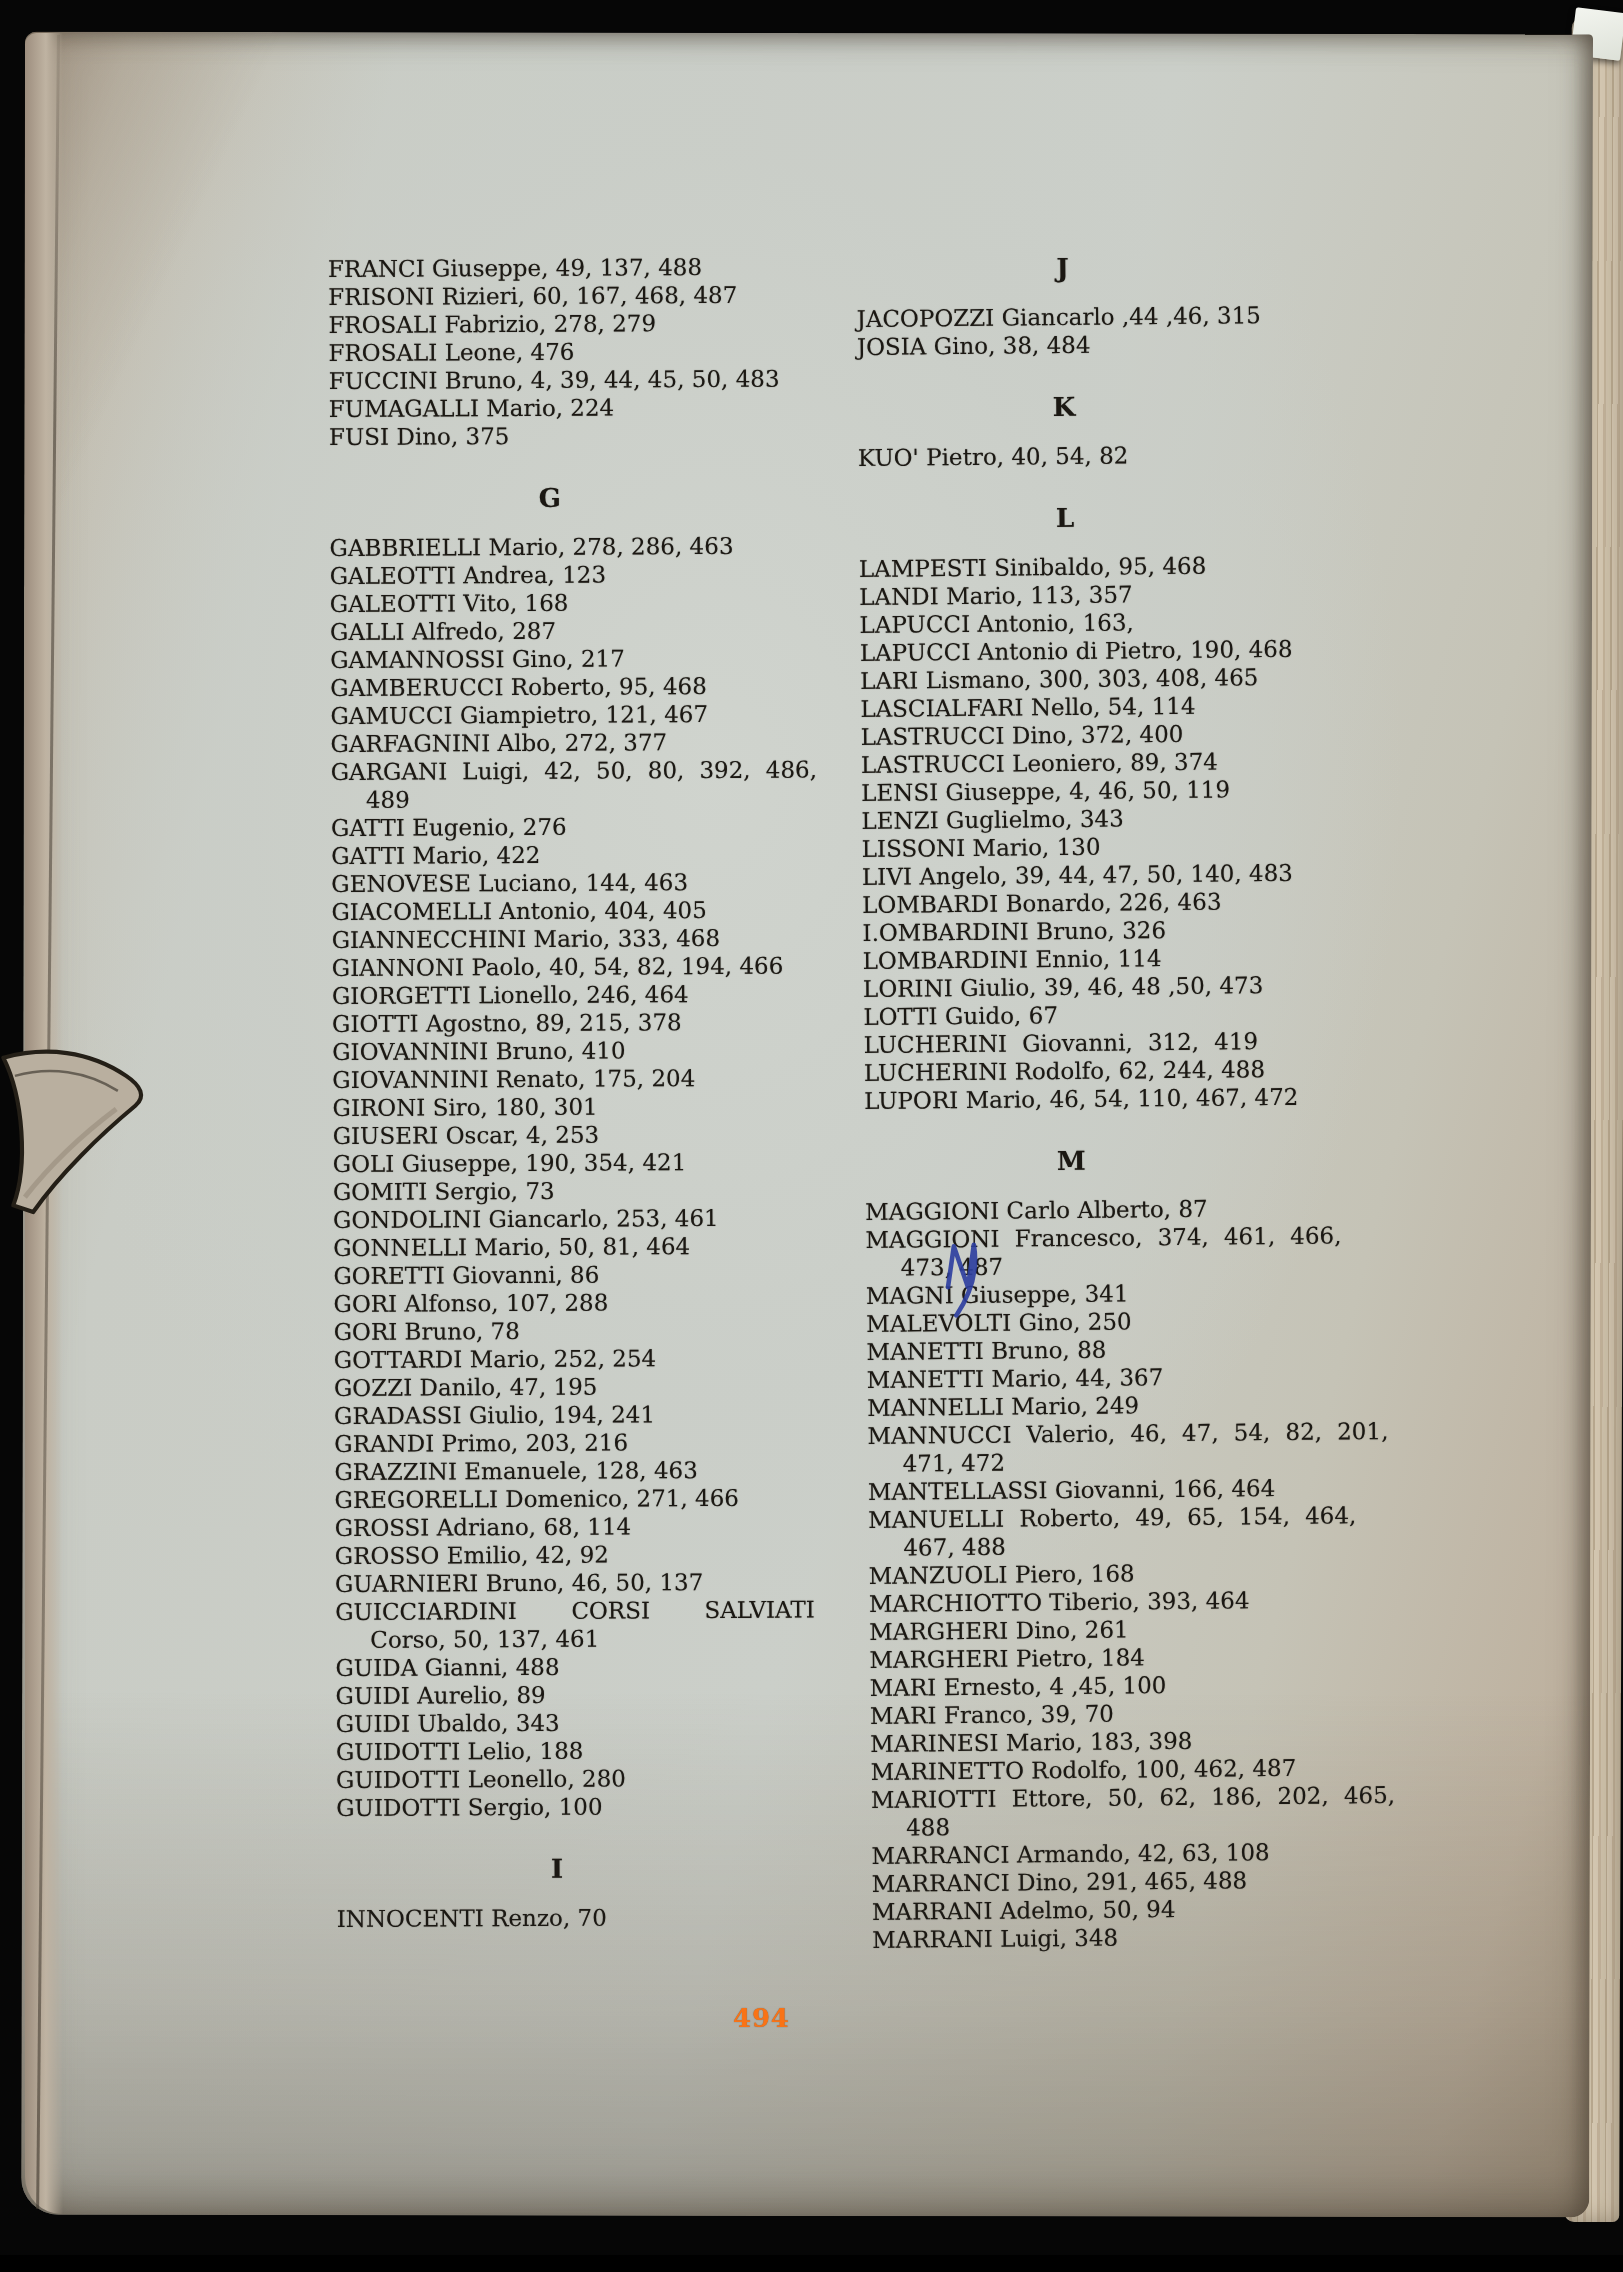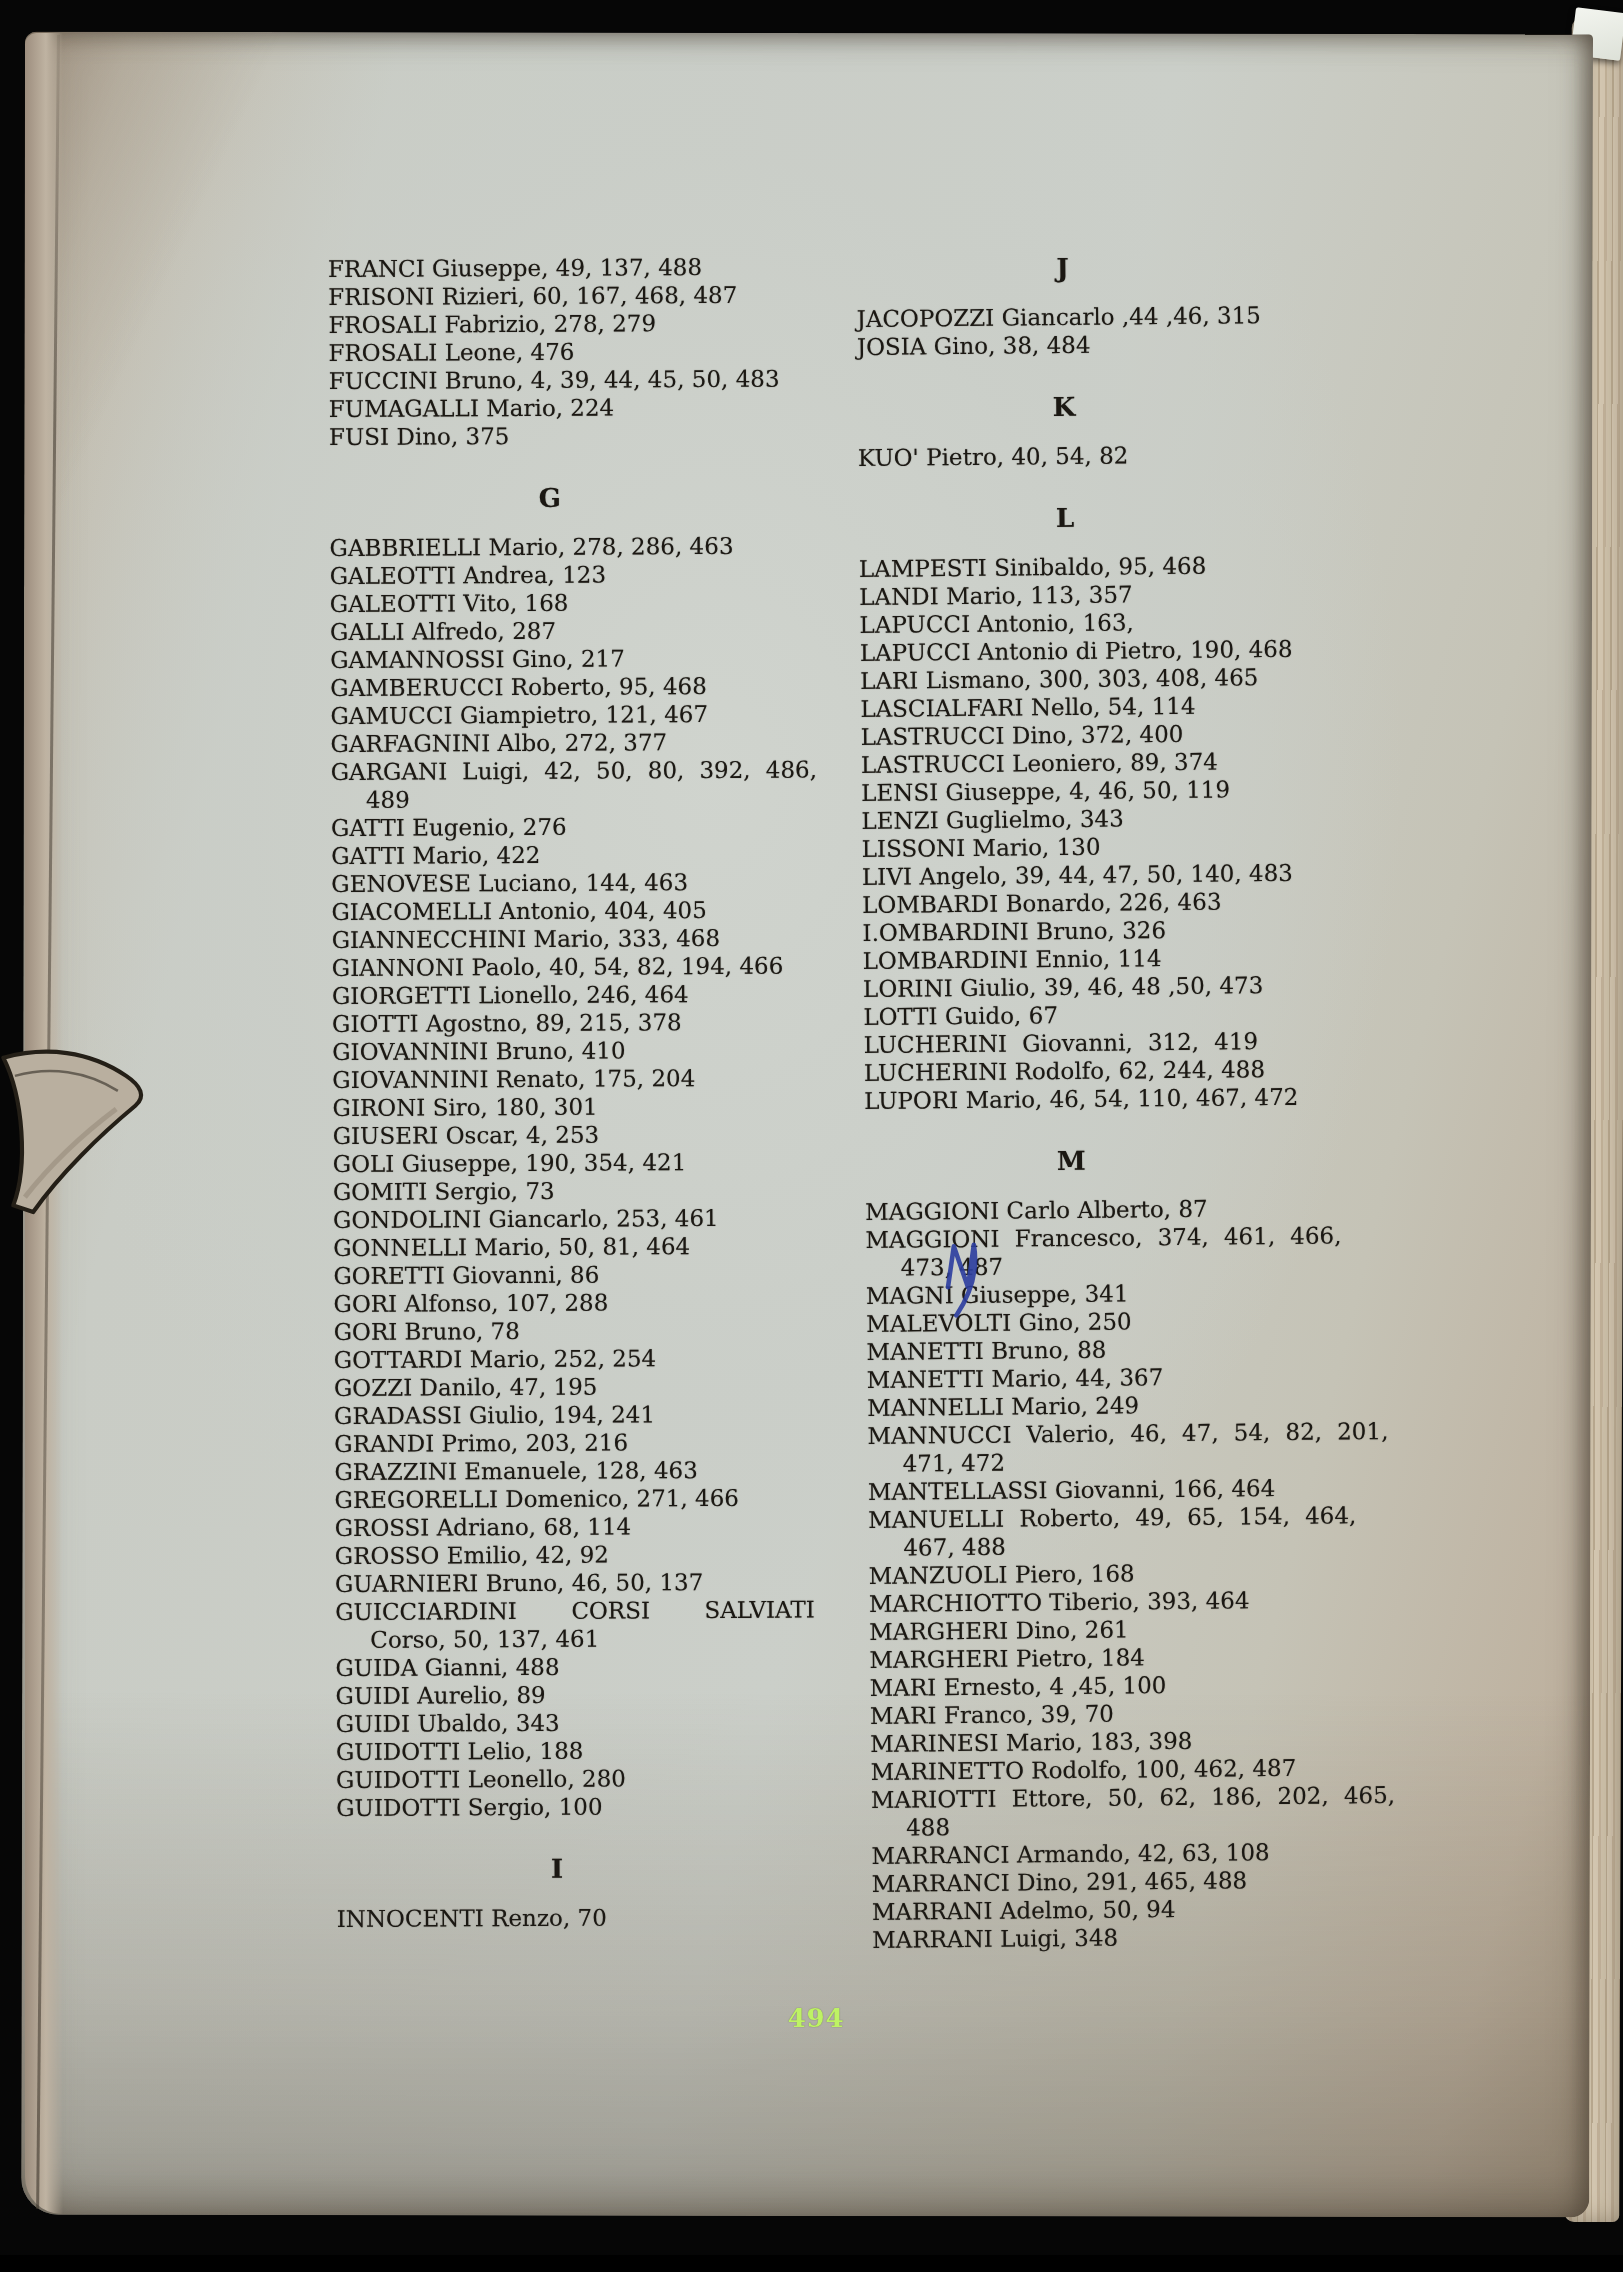--- a/index.html
+++ b/index.html
@@ -45,22 +45,22 @@
   .col-right{left:856px;top:256px;width:471px;transform:rotate(-0.55deg);transform-origin:0 0;}
   .line{font-size:23px;line-height:28px;white-space:nowrap;
         text-shadow:0 0 1.1px rgba(32,28,20,.5);}
   .line.cont{padding-left:35px;}
   .line.sp1{word-spacing:.34em;}
   .line.sp2{word-spacing:2.05em;}
   .sec-header{font-size:26px;font-weight:bold;line-height:28px;text-align:center;
         margin:34px 58px 21px 0;text-shadow:0 0 1.1px rgba(32,28,20,.5);}
   .section:first-child .sec-header{margin-top:0;}
 
-  .page-number{position:absolute;left:733px;top:2003px;width:166px;text-align:center;
-        font-size:26px;font-weight:bold;color:#bef264;letter-spacing:0.8px;
+  .page-number{position:absolute;left:733px;top:2003px;width:166px;
+        font-size:26px;font-weight:bold;color:#f97316;letter-spacing:0.8px;
         text-shadow:0 0 1.1px rgba(32,28,20,.5);}
 
   .clip-svg{position:absolute;left:0;top:1041px;}
   .ink-svg{position:absolute;left:0;top:0;pointer-events:none;}
 </style>
 </head>
 <body>
 
 <div class="photo">
 

